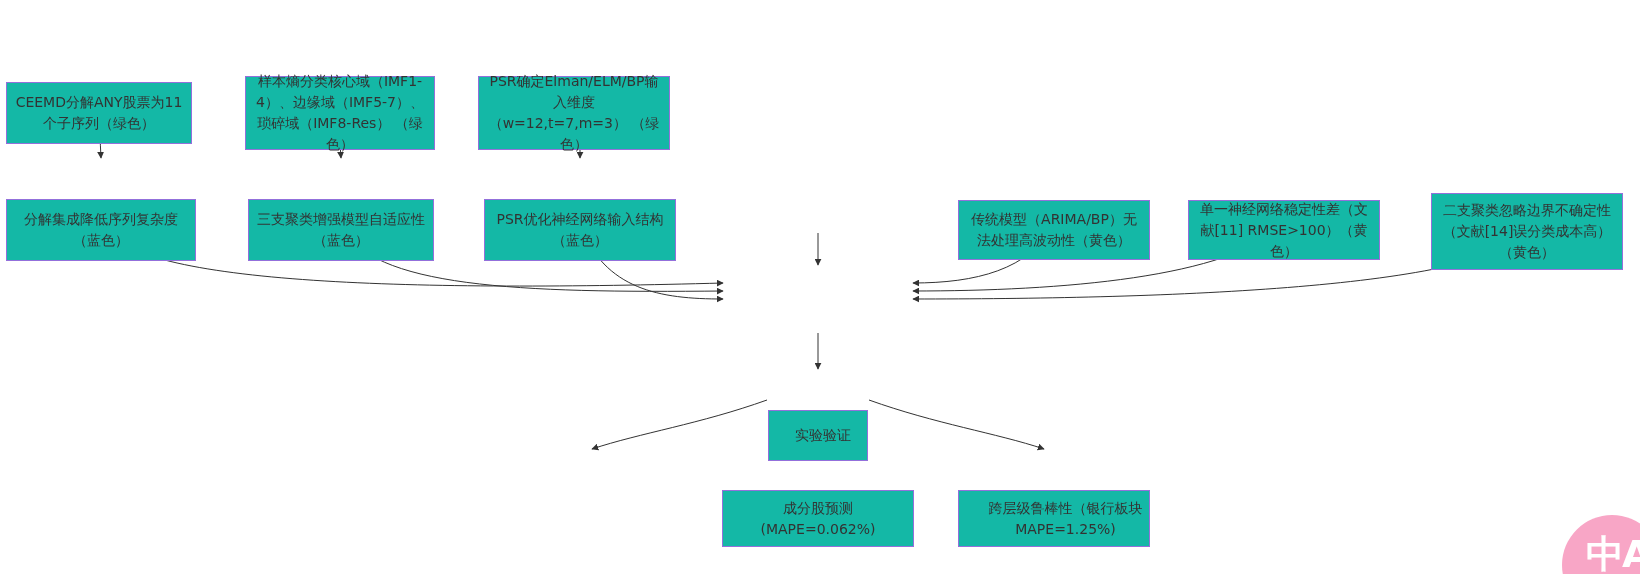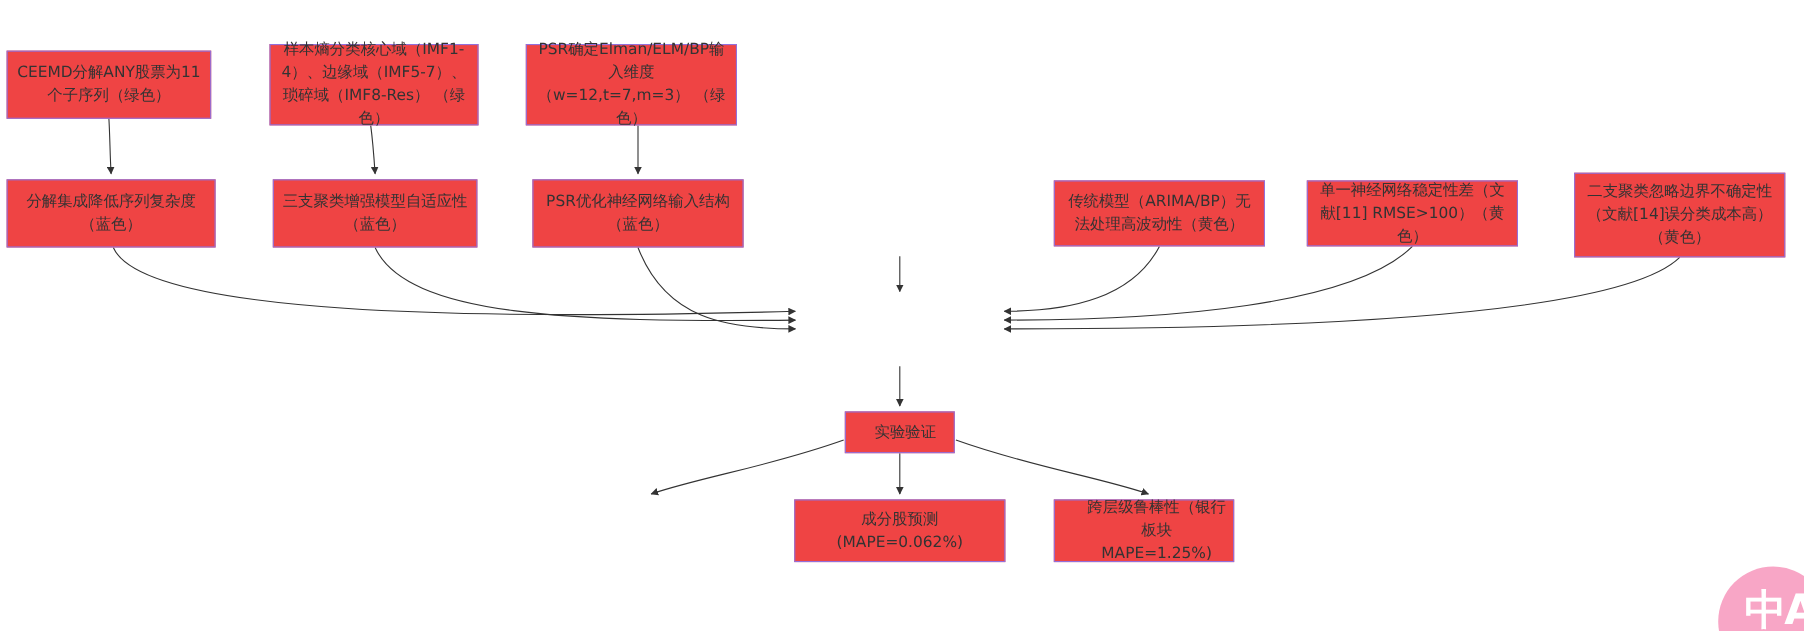--- a/index.html
+++ b/index.html
@@ -25,31 +25,32 @@
     pointer-events: none;
   }
   svg.edges path.edge {
     fill: none;
     stroke: #333333;
     stroke-width: 1px;
   }
   .node {
     position: absolute;
     box-sizing: border-box;
-    background: #ef4444;
+    background: #14b8a6;
     border: 1px solid #9370DB;
     color: #333333;
     font-size: 14px;
     line-height: 21px;
     text-align: center;
     display: flex;
     align-items: center;
     justify-content: center;
     padding: 4px 6px;
     word-break: break-word;
+    margin-top: 36px;
   }
   
   .node.subroutine::before,
   .node.subroutine::after {
     content: "";
     position: absolute;
     top: 0; bottom: 0;
     width: 0;
     border-left: 1px solid #9370DB;
   }
@@ -61,24 +62,24 @@
   .n1  { left: 245px;  top: 40px;  width: 190px; height: 74px; }
   .n2  { left: 478px;  top: 40px;  width: 192px; height: 74px; }
   .n3  { left: 6px;    top: 163px; width: 190px; height: 62px; }
   .n4  { left: 248px;  top: 163px; width: 186px; height: 62px; }
   .n5  { left: 484px;  top: 163px; width: 192px; height: 62px; }
   .n6  { left: 722px;  top: 155px; width: 192px; height: 78px; }
   .n7  { left: 958px;  top: 164px; width: 192px; height: 60px; }
   .n8  { left: 1188px; top: 164px; width: 192px; height: 60px; }
   .n9  { left: 1431px; top: 157px; width: 192px; height: 77px; }
   .n10 { left: 728px;  top: 270px; width: 180px; height: 63px; }
-  .n11 { left: 768px;  top: 374px; width: 100px; height: 38px; padding-left: 16px; }
+  .n11 { left: 768px;  top: 374px; width: 100px; height: 51px; padding-left: 16px; }
   .n12 { left: 484px;  top: 454px; width: 192px; height: 57px; }
   .n13 { left: 722px;  top: 454px; width: 192px; height: 57px; }
-  .n14 { left: 958px;  top: 454px; width: 164px; height: 57px; padding-left: 29px; }
+  .n14 { left: 958px;  top: 454px; width: 192px; height: 57px; padding-left: 29px; }
 
   .translate-badge {
     position: absolute;
     left: 1562px;
     top: 515px;
     width: 100px;
     height: 100px;
     border-radius: 50%;
     background: #f8a6c6;
     cursor: pointer;

